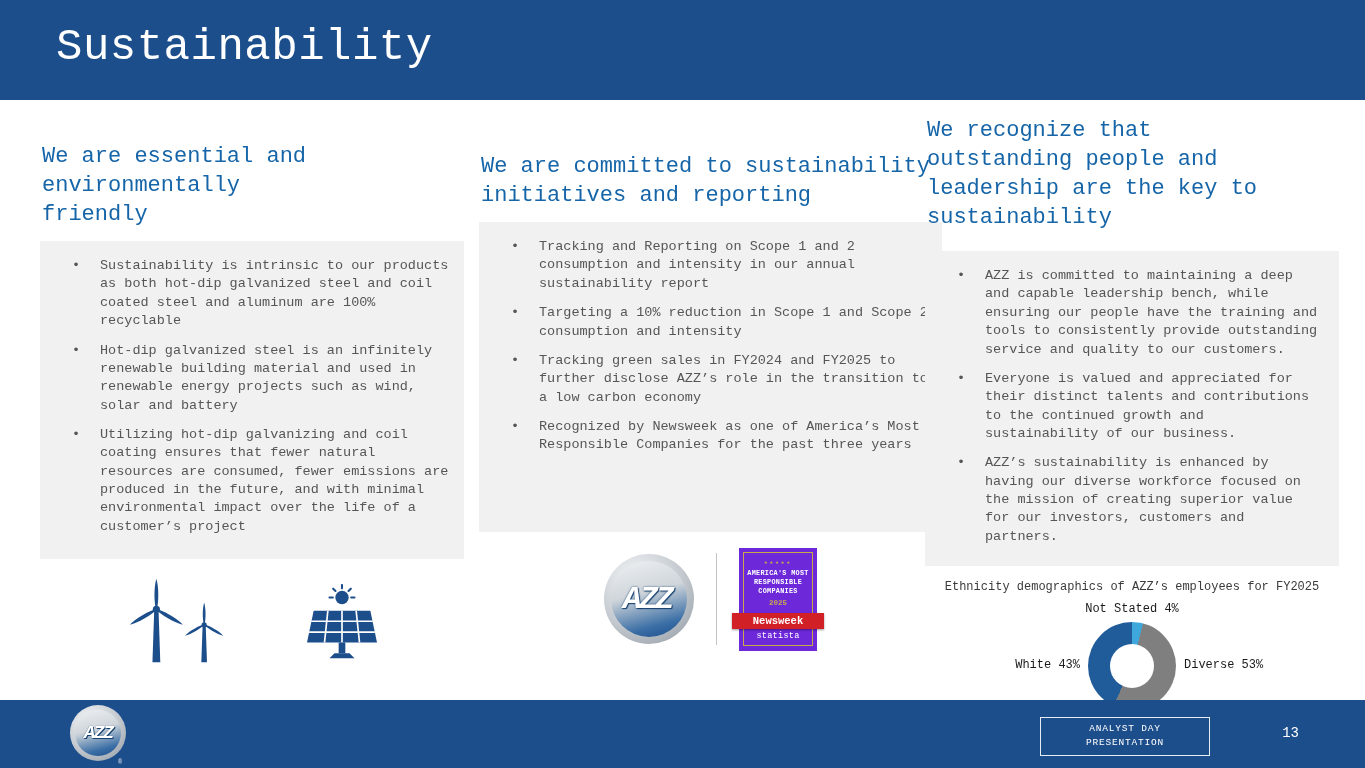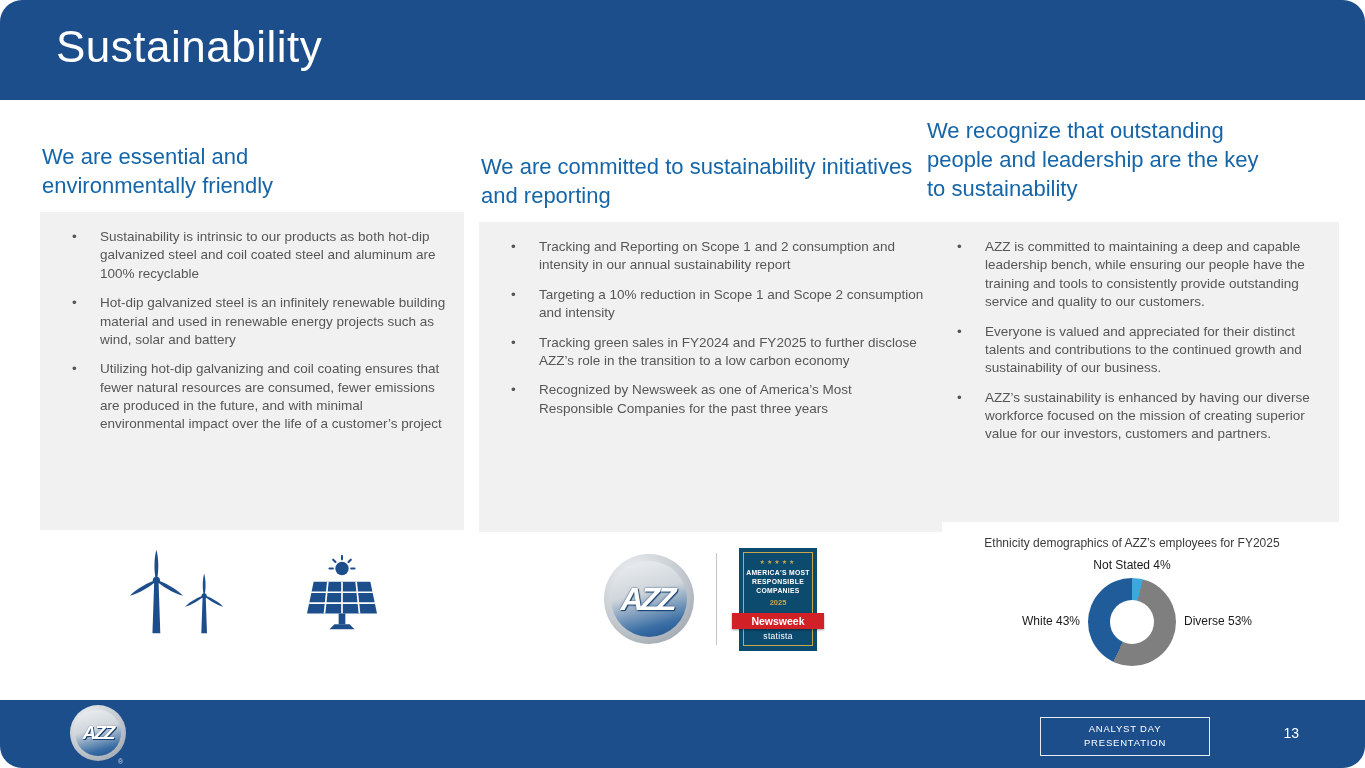--- a/index.html
+++ b/index.html
@@ -1,19 +1,18 @@
 <!DOCTYPE html>
 <html><head>
 <meta charset="utf-8">
 <style>
   html,body{margin:0;padding:0;background:#ffffff;}
   .slide{
     position:relative;width:1365px;height:768px;overflow:hidden;background:#ffffff;
-    font-family:Liberation Sans, sans-serif;
-    border-radius:22px;
+    font-family:Liberation Mono, monospace;
   }
   
   .top-bar{position:absolute;top:0;left:0;right:0;height:100px;background:#1d4e8c;}
   .top-bar h1{position:absolute;left:56px;top:22px;margin:0;font-size:44px;font-weight:400;
     color:#ffffff;letter-spacing:0.5px;}
   
   .col{position:absolute;}
   .col-1{left:40px;top:142px;width:424px;}
   .col-2{left:479px;top:152px;width:463px;}
   .col-3{left:925px;top:116px;width:414px;}
@@ -35,21 +34,21 @@
   .azz-logo{position:relative;width:90px;height:90px;border-radius:50%;
     background:radial-gradient(circle at 35% 28%,#f4f6f8 0%,#c2c8ce 55%,#8d959d 100%);
     display:flex;align-items:center;justify-content:center;}
   .azz-logo .inner{width:76px;height:76px;border-radius:50%;
     background:linear-gradient(165deg,#eef1f4 0%,#cfd5da 42%,#3a6ea5 80%,#1d4e8c 100%);
     display:flex;align-items:center;justify-content:center;}
   .azz-logo .azz-text{font-size:32px;font-weight:700;font-style:italic;color:#ffffff;
     letter-spacing:-3px;text-shadow:0 0 2px #16406f,1px 1px 1px #16406f;transform:translateX(-2px);}
   .logo-divider{width:1px;height:92px;background:#c4c4c4;}
   
-  .nw-badge{width:78px;background:#0c4a6e;padding:4px 4px 5px 4px;box-sizing:border-box;position:relative;}
+  .nw-badge{width:78px;background:#6d28d9;padding:4px 4px 5px 4px;box-sizing:border-box;position:relative;}
   .nw-frame{border:1px solid #c9a84c;padding:5px 2px 4px 2px;text-align:center;position:relative;}
   .nw-stars{font-size:6px;color:#c9a84c;letter-spacing:2px;margin-bottom:3px;white-space:nowrap;}
   .nw-l1,.nw-l2,.nw-l3{font-size:6.8px;font-weight:700;color:#ffffff;letter-spacing:0.3px;line-height:1.35;}
   .nw-year{font-size:7.5px;font-weight:700;color:#c9a84c;margin:2px 0 24px 0;}
   .nw-ribbon{position:absolute;left:-7px;right:-7px;bottom:22px;height:16px;background:#d22027;
     color:#ffffff;font-size:10.5px;font-weight:700;line-height:16px;text-align:center;
     box-shadow:0 1px 2px rgba(0,0,0,0.4);}
   .nw-statista{font-size:8.5px;color:#ffffff;margin-top:12px;letter-spacing:0.3px;}
   
   .chart{margin-top:14px;text-align:center;}

